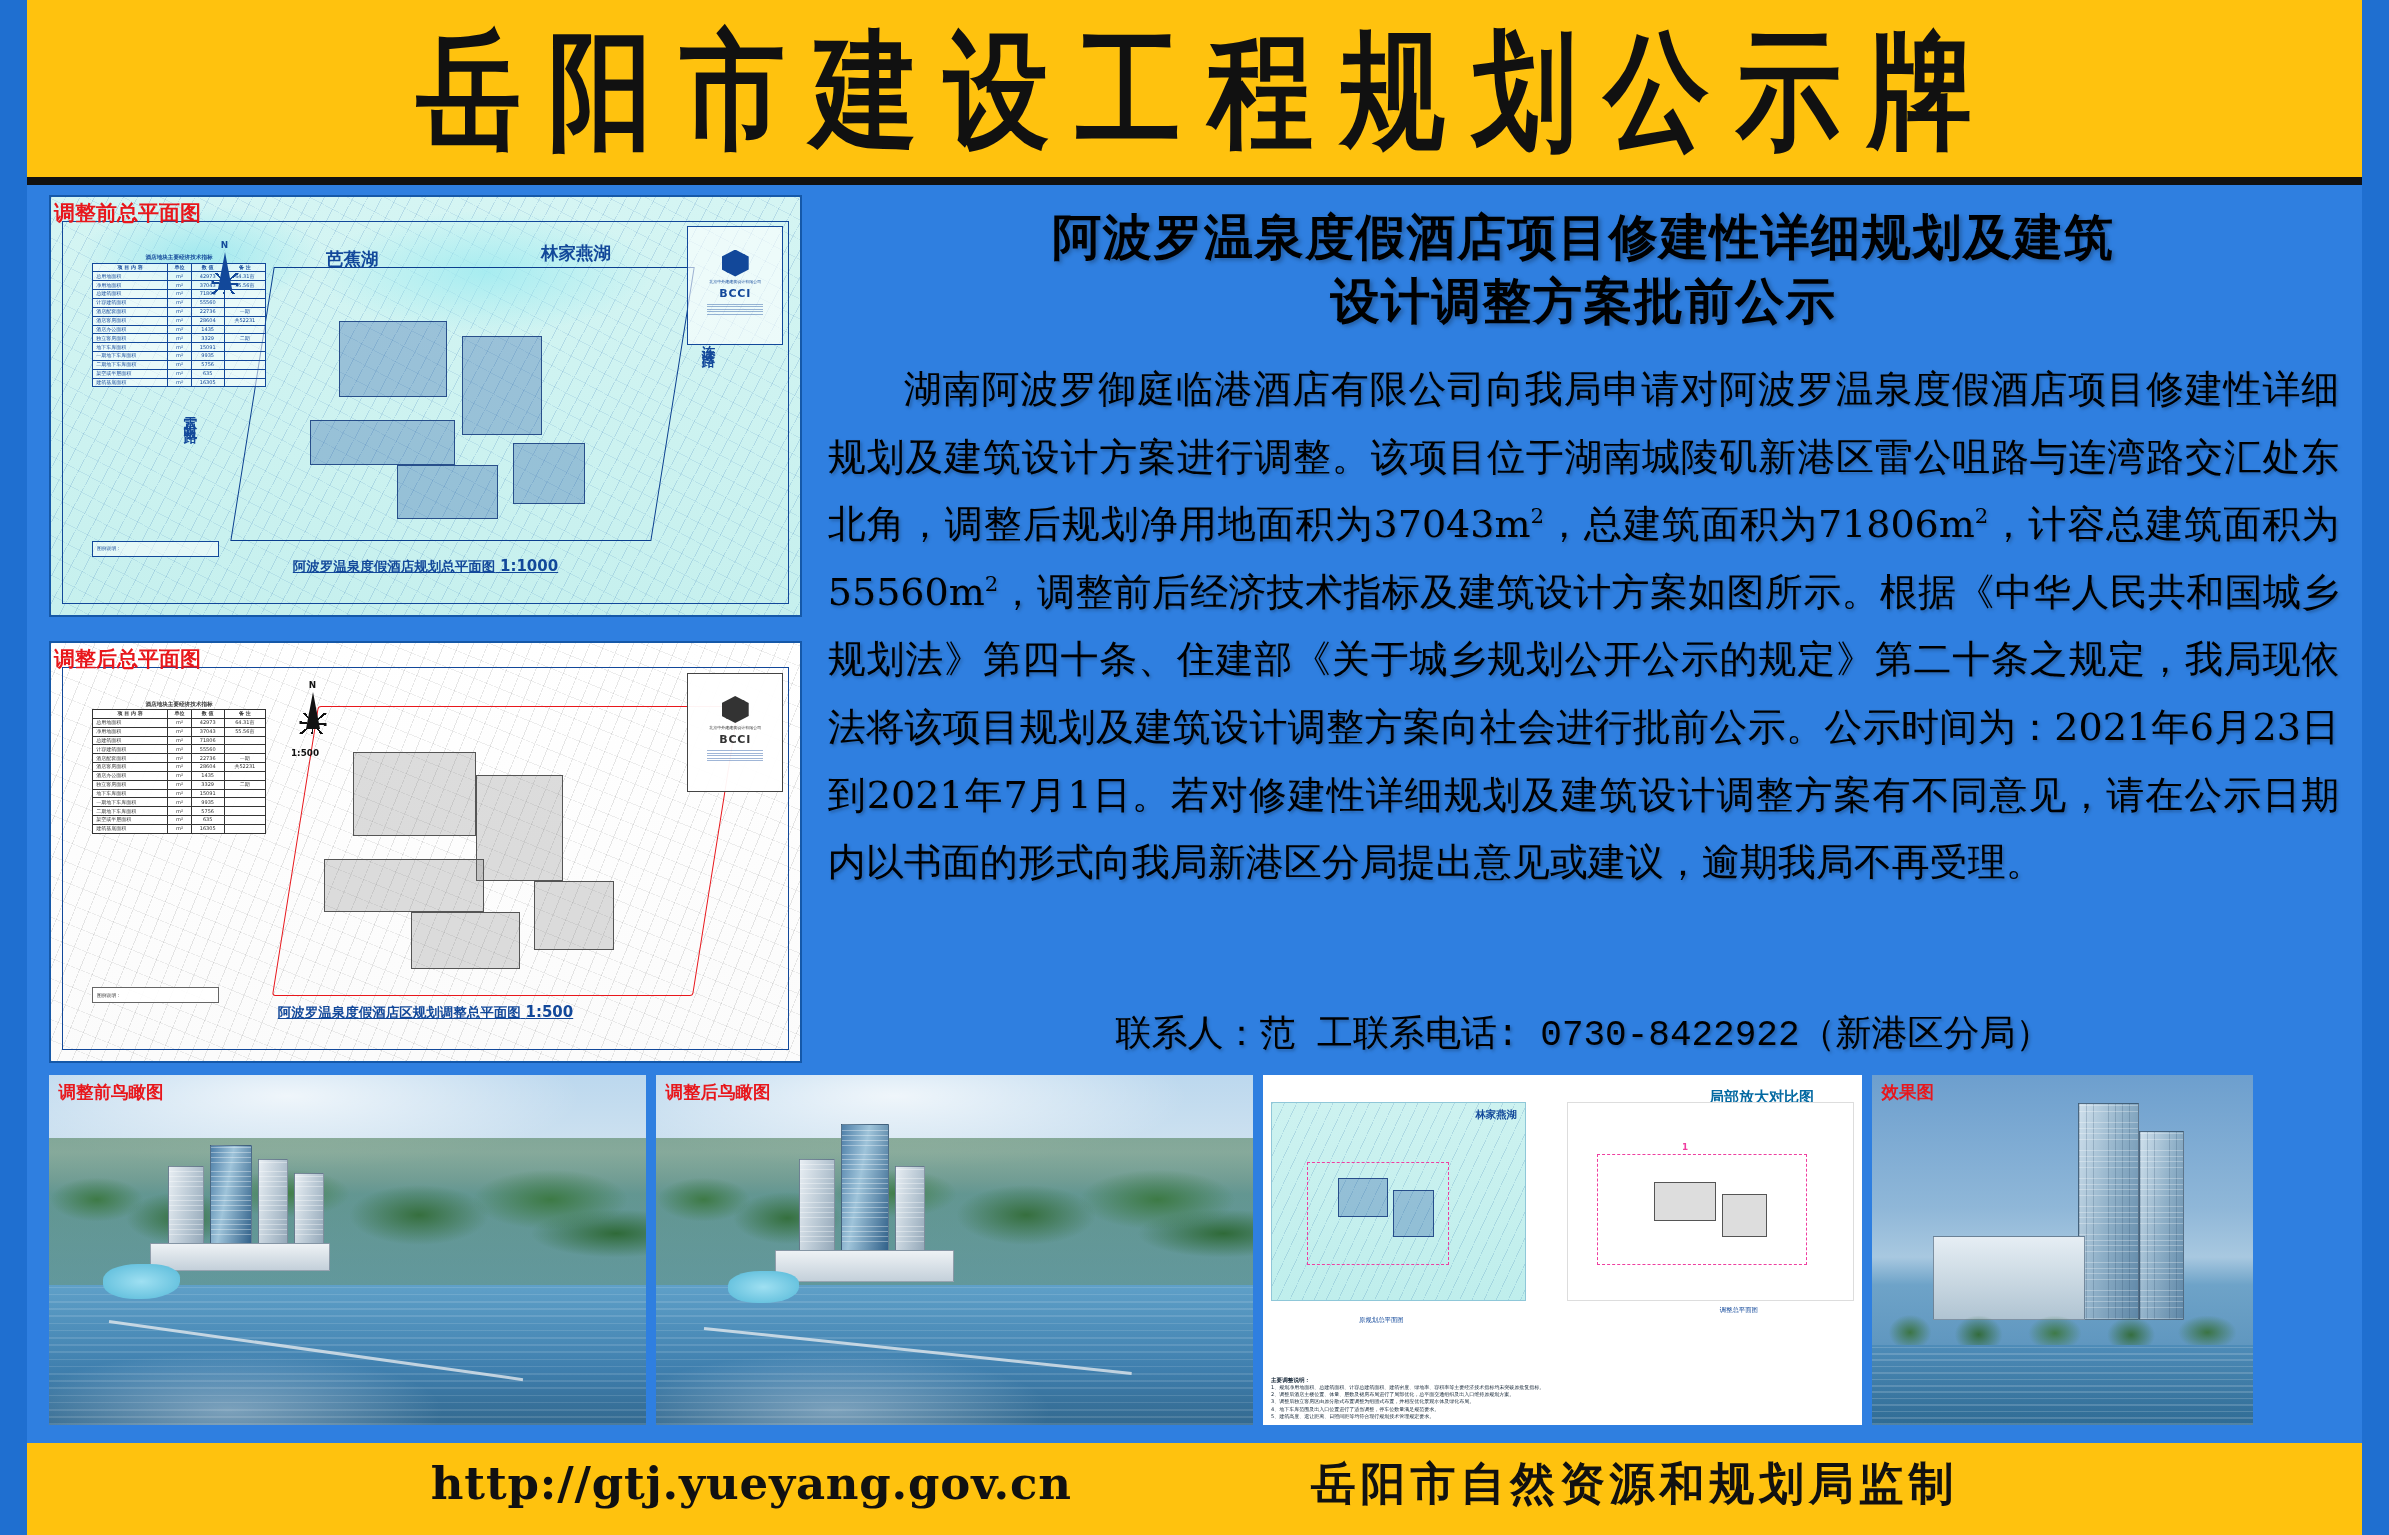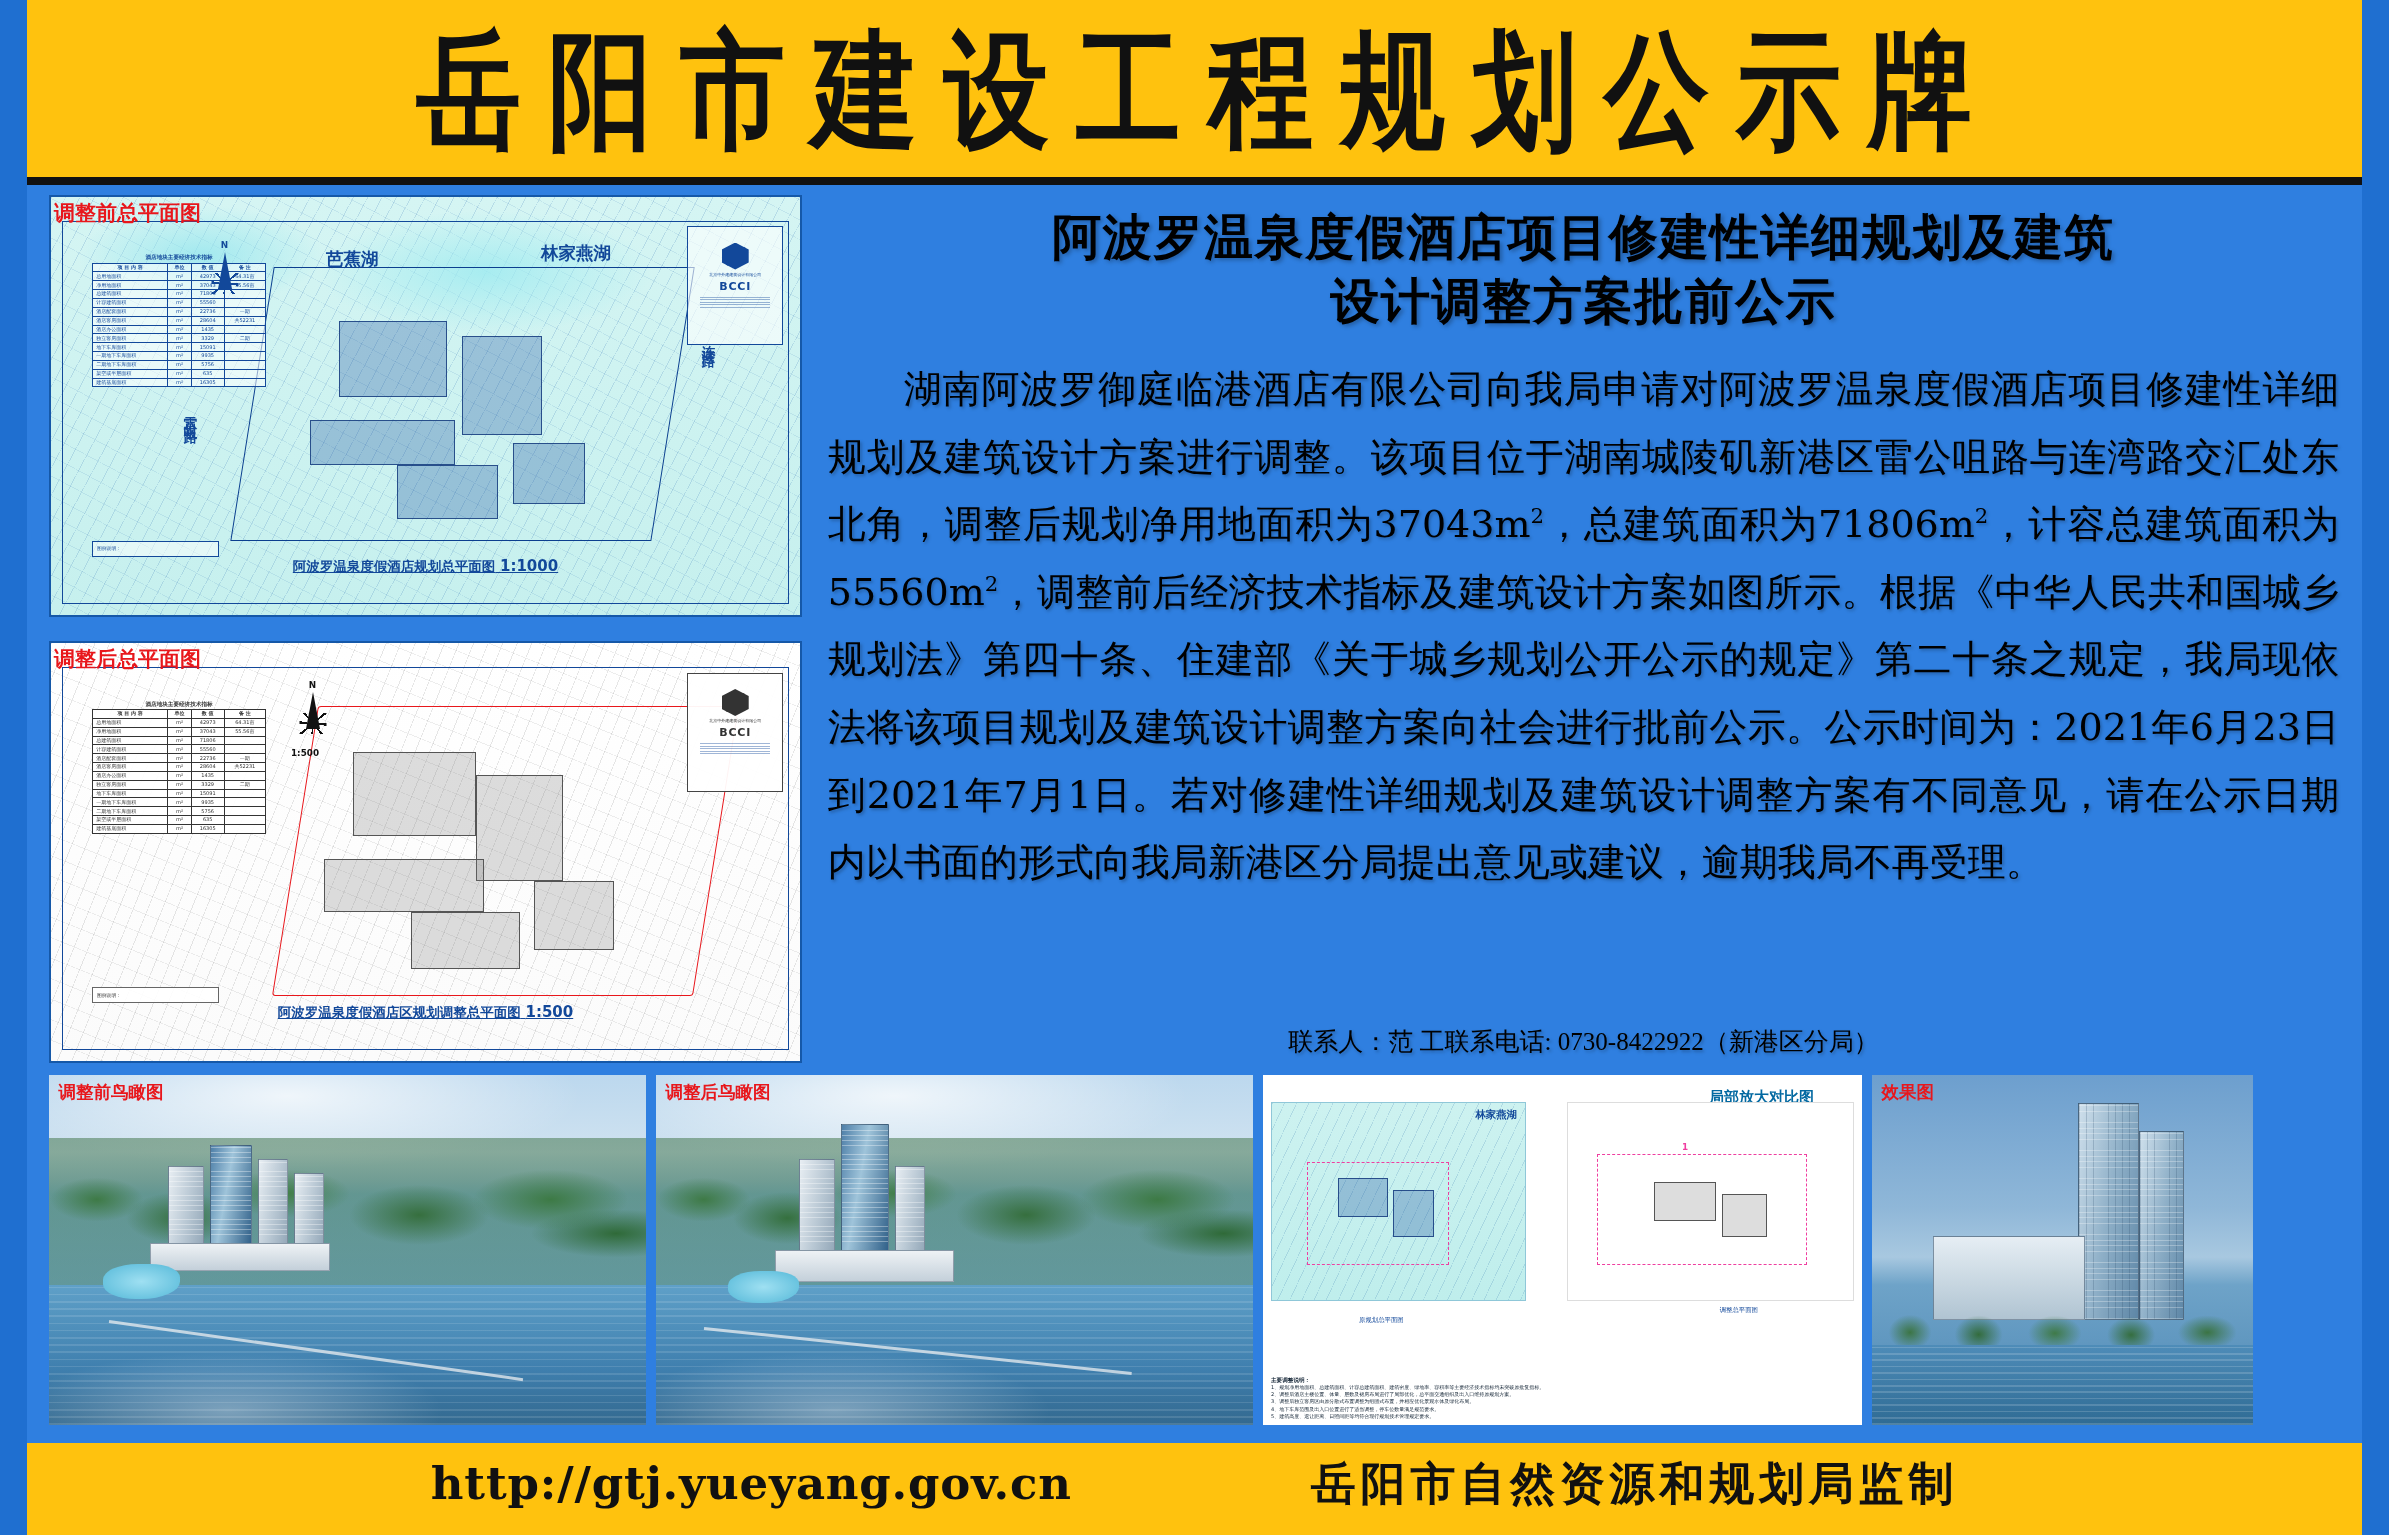--- a/index.html
+++ b/index.html
@@ -168,21 +168,21 @@
   }
   .road-label {
     position:absolute; font-size:13.5px; font-weight:700; color:#12489a;
     writing-mode: vertical-rl; letter-spacing:4.8px;
   }
 
   
   .firm-box {
     position:absolute; right:4.8px; top:4.8px; width:96px; height:119px;
     border:0.8px solid #12489a; background: rgba(255,255,255,.6);
-    font-size:4.4px; color:#12489a; padding:12px;
+    font-size:4.4px; color:#12489a; padding:19px;
   }
   .firm-box.white { border-color:#444; color:#333; background:rgba(255,255,255,.95); }
   .firm-logo {
     width:27px; height:27px; margin:3.2px auto 2.4px;
     background:
       linear-gradient(135deg, transparent 48%, currentColor 48% 52%, transparent 52%),
       currentColor;
     clip-path: polygon(50% 0,100% 26%,100% 74%,50% 100%,0 74%,0 26%);
   }
   .firm-name { text-align:center; font-size:4px; line-height:1.3; }
@@ -220,23 +220,23 @@
     text-align: justify;
     text-indent: 76px;
     text-shadow: 1.6px 1.6px 3.2px rgba(0,0,0,.25);
     font-family: "DejaVu Serif", "Liberation Serif", serif;
     padding: 0 4.8px;
   }
   #notice-body sup { font-size: .56em; vertical-align: super; }
   #contact-row {
     position:absolute; bottom: 4.8px; left:0; right:0;
     display:flex; justify-content: center; 
-    font-size: 25px;
+    font-size: 36px;
     text-shadow: 1.6px 1.6px 3.2px rgba(0,0,0,.25);
-    font-family: Liberation Serif, serif;
+    font-family: Liberation Mono, monospace;
   }
 
   
   .thumb {
     position:absolute; top: 890px; height: 350px; overflow:hidden;
   }
   .thumb-tag {
     position:absolute; left:9.6px; top:4.8px; z-index:8;
     color:#e8171c; font-size:17.5px; font-weight:700; white-space:nowrap;
     font-family: "DejaVu Sans", sans-serif;

